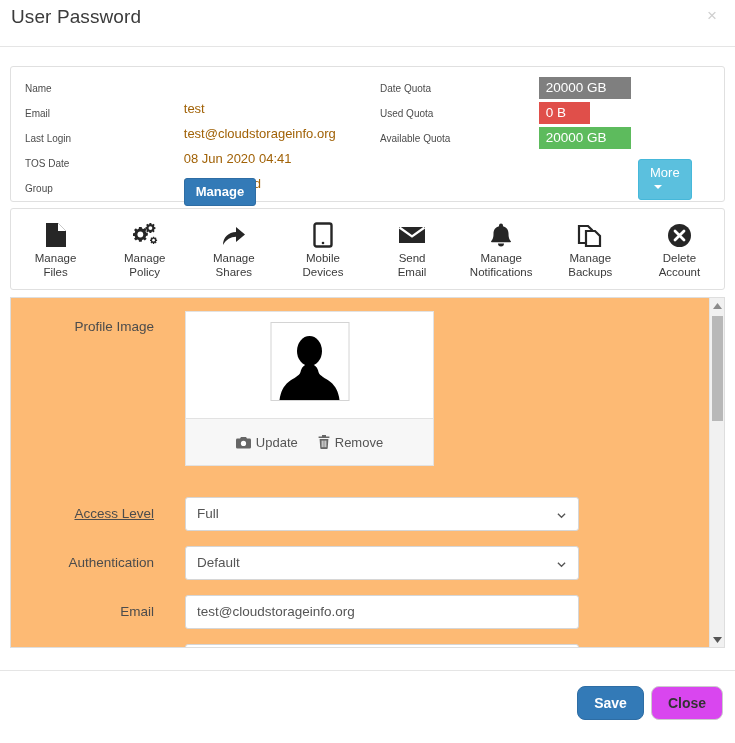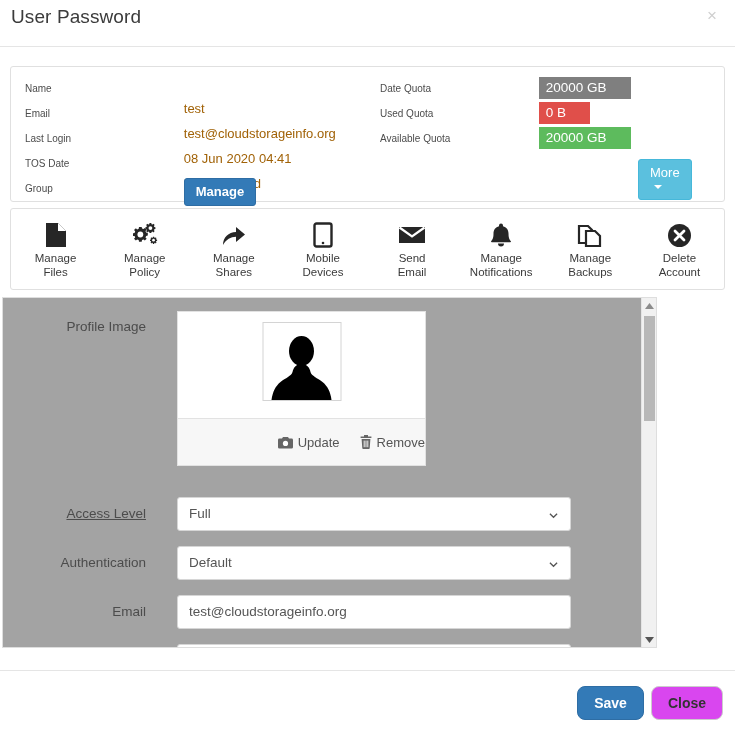--- a/index.html
+++ b/index.html
@@ -141,24 +141,24 @@
   }
   .tool-label {
     font-size: 11.5px;
     line-height: 14px;
     color: #3a3a3a;
   }
 
   
   .scroll-panel {
     position: absolute;
-    left: 2px; top: 297px;
-    width: 655px; height: 351px;
+    left: 10px; top: 297px;
+    width: 715px; height: 351px;
     border: 1px solid #dedede;
-    background: #a3a3a3;
+    background: #fdba74;
     overflow: hidden;
   }
   .scroll-inner {
     position: absolute;
     left: 0; top: 0;
     width: 698px; height: 100%;
   }
 
   .form-row { position: absolute; }
   .form-label {
@@ -193,21 +193,21 @@
     transform: translateX(-50%);
   }
   .avatar-footer {
     position: absolute;
     left: 0; bottom: 0;
     width: 100%; height: 47px;
     border-top: 1px solid #e2e2e2;
     background: #f7f7f7;
     display: flex;
     align-items: center;
-    justify-content: flex-end;
+    justify-content: center;
     gap: 20px;
   }
   .avatar-action {
     font-size: 13px;
     color: #555;
     cursor: pointer;
     display: inline-flex;
     align-items: center;
     gap: 5px;
   }

